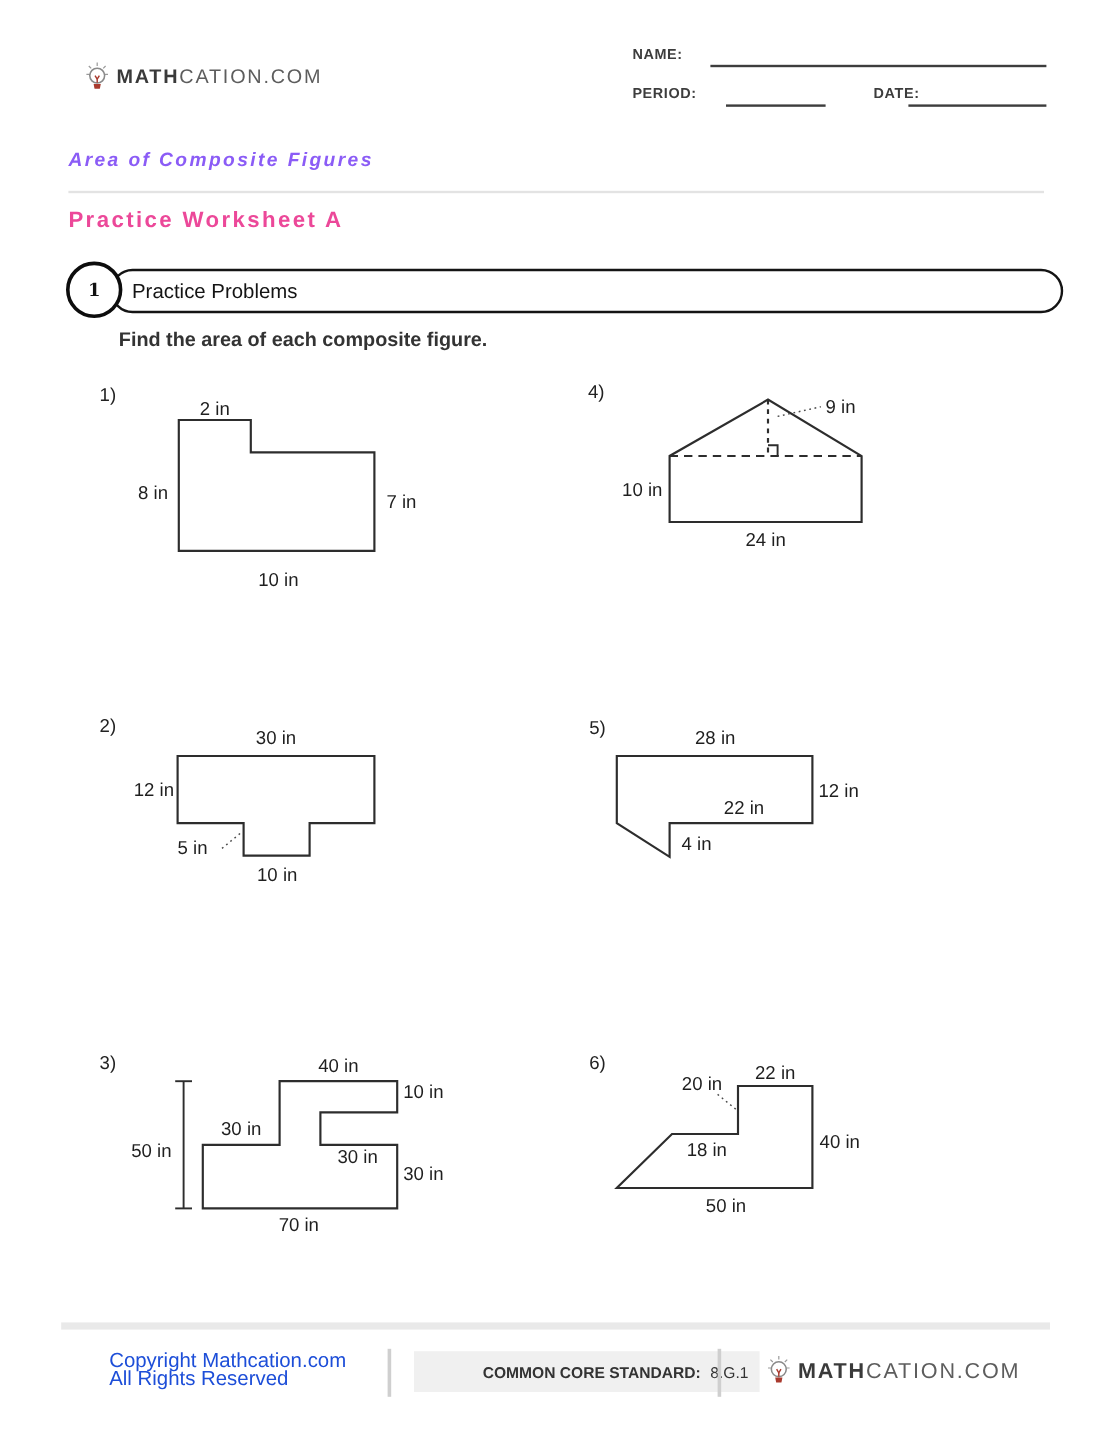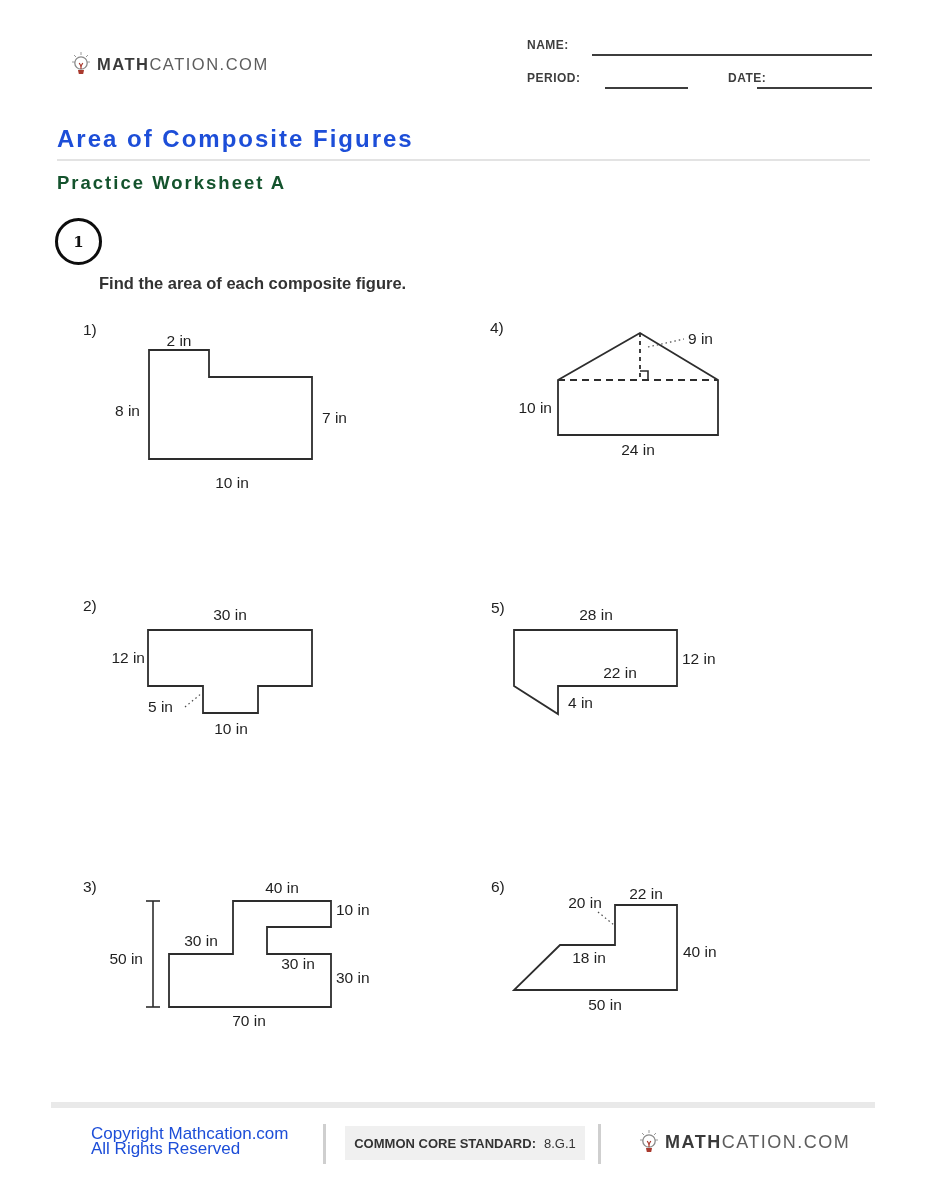--- a/index.html
+++ b/index.html
@@ -13,22 +13,22 @@
   .logo{display:flex;align-items:center;gap:5px;}
   .logo-math{font-weight:700;color:#3a3a3a;letter-spacing:1.5px;}
   .logo-cation{font-weight:400;color:#5d5d5d;letter-spacing:1.5px;}
   .hdr-logo{font-size:16.5px;}
   .ftr-logo{font-size:18px;}
 
   .field-label{font-weight:700;color:#3d3d3d;font-size:12px;letter-spacing:.5px;}
   .blank{position:absolute;border-bottom:2px solid #3d3d3d;height:0;}
 
   
-  .title{font-size:24px;font-weight:700;color:#1d4ed8;letter-spacing:2px;}
-  .subtitle{font-size:18.5px;font-weight:700;color:#14532d;letter-spacing:2px;}
+  .title{font-size:16px;font-weight:700;color:#8b5cf6;letter-spacing:2px;font-style:italic;}
+  .subtitle{font-size:18.5px;font-weight:700;color:#ec4899;letter-spacing:2px;}
   .divider{height:2px;background:#e3e3e3;}
 
   
   .pill{
     position:absolute;left:92px;top:224px;width:774px;height:33px;
     border:2.5px solid #141414;border-radius:19px;background:#fff;
     display:flex;align-items:center;padding-left:16px;font-size:17px;color:#141414;
   }
   .num-circle{
     position:absolute;left:55px;top:218px;width:41px;height:41px;background:#fff;
@@ -44,21 +44,21 @@
   svg .dash{fill:none;stroke:#2d2d2d;stroke-width:1.8;}
   svg .leader{fill:none;stroke:#4a4a4a;stroke-width:1.2;stroke-dasharray:1.5 3;}
   svg .measure{fill:none;stroke:#2d2d2d;stroke-width:1.6;}
 
   
   .footer-bar{position:absolute;left:51px;top:1102px;width:824px;height:6px;background:#e9e9e9;}
   .copyright{font-size:17px;color:#1d4ed8;line-height:15px;margin-left:32px;}
   .vdiv{position:absolute;width:3px;height:40px;background:#cfcfcf;top:1124px;}
   .std-box{
     position:absolute;left:345px;top:1126px;width:240px;height:34px;background:#f0f0f0;
-    display:flex;align-items:center;justify-content:center;gap:8px;font-size:13px;
+    display:flex;align-items:center;justify-content:center;gap:8px;font-size:13px;padding-left:48px;
   }
   .std-label{font-weight:700;color:#333;}
   .std-value{color:#333;}
 </style>
 </head>
 <body>
 
 <div class="page">
 
   <div class="abs logo hdr-logo" style="left:70px;top:51px;">
@@ -86,20 +86,23 @@
   <div class="abs field-label" style="left:527px;top:71px;">PERIOD:</div>
   <div class="blank" style="left:605px;top:87px;width:83px;"></div>
 
   <div class="abs field-label" style="left:704px;top:71px;margin-left:24px;">DATE:</div>
   <div class="blank" style="left:757px;top:87px;width:115px;"></div>
 
   <div class="abs title" style="left:57px;top:125px;">Area of Composite Figures</div>
   <div class="abs divider" style="left:57px;top:159px;width:813px;"></div>
   <div class="abs subtitle" style="left:57px;top:172px;">Practice Worksheet A</div>
 
+  <div class="pill">
+    <span>Practice Problems</span>
+  </div>
   <div class="num-circle">
     <span>1</span>
   </div>
 
   <div class="abs instruction" style="left:99px;top:274px;">Find the area of each composite figure.</div>
 
   <div class="abs pnum" style="left:83px;top:321px;">1)</div>
   <svg class="abs" style="left:110px;top:315px;" width="260" height="185" viewBox="0 0 260 185">
     <polygon class="shape" points="39,35 99,35 99,62 202,62 202,144 39,144"></polygon>
     <text x="69" y="31" text-anchor="middle">2 in</text>

